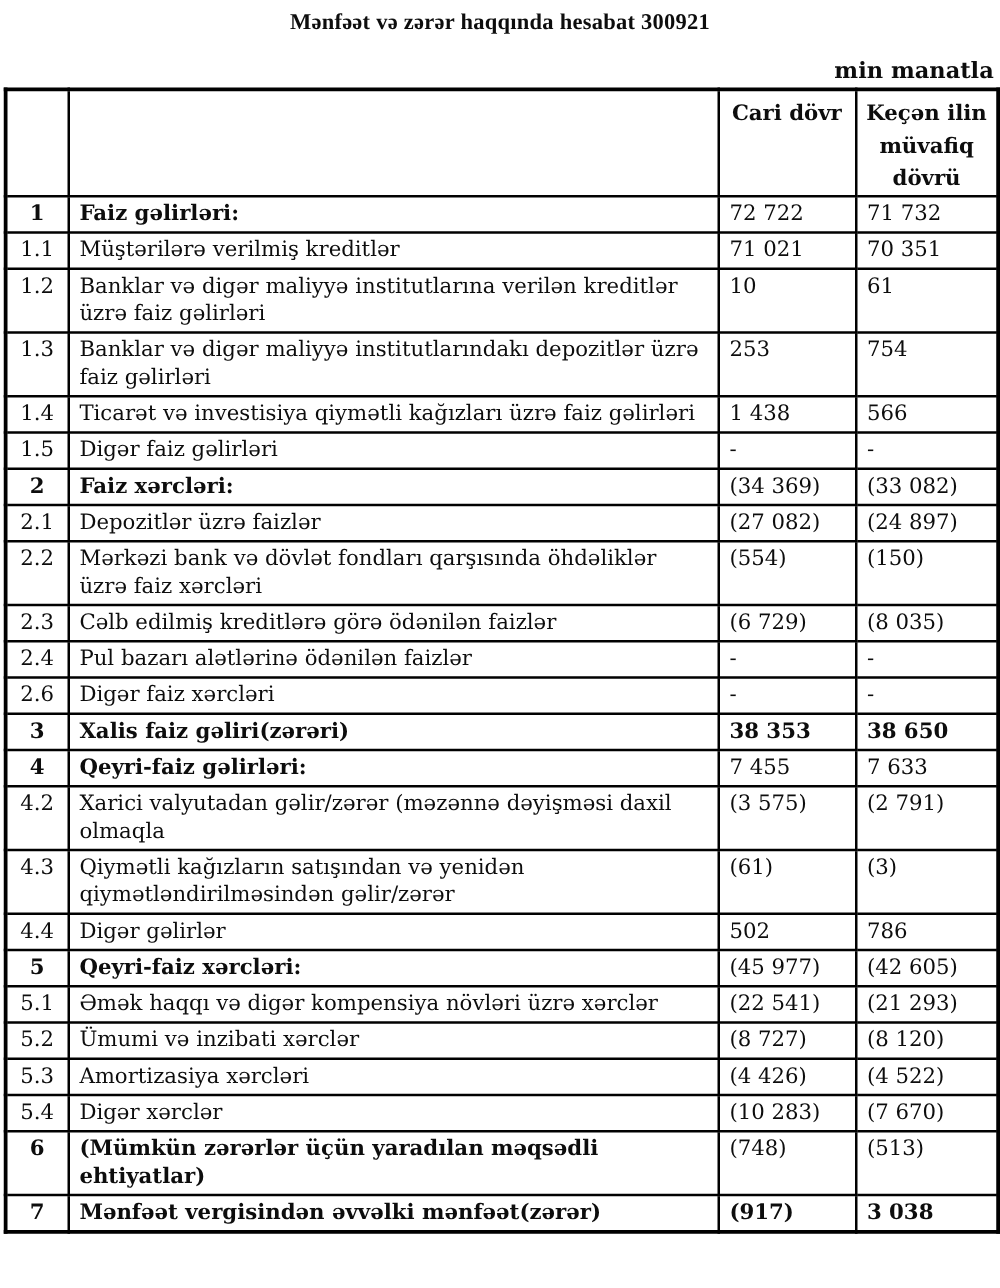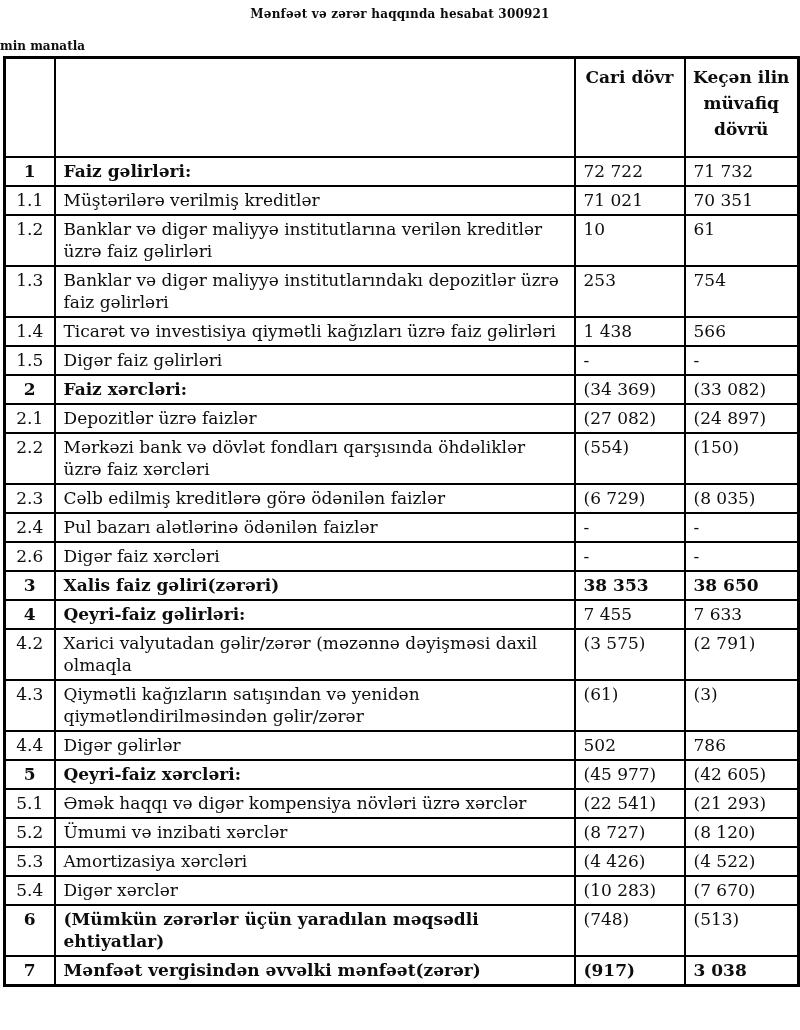--- a/index.html
+++ b/index.html
@@ -8,28 +8,30 @@
     width: 800px;
     height: 1030px;
     background: #ffffff;
     color: #0d0d0d;
     font-family: "DejaVu Serif", "Liberation Serif", serif;
     overflow: hidden;
     position: relative;
   }
   .title {
     text-align: center;
-    font-size: 12px;
+    font-size: 18px;
     font-weight: bold;
     padding-top: 7px;
     letter-spacing: 0.2px;
+    font-family: Liberation Serif, serif;
   }
   .unit-note {
+    text-align: right;
     font-weight: bold;
-    font-size: 12px;
+    font-size: 18px;
     margin: 18px 5px 3px 0;
   }
   table.pnl {
     width: 794px;
     margin-left: 3px;
     border-collapse: collapse;
     table-layout: fixed;
     border: 3px solid #000;
     font-size: 17px;
   }
@@ -39,21 +41,21 @@
   col.c-prev { width: 114px; }
   th, td {
     border: 2px solid #000;
     vertical-align: top;
     line-height: 22px;
   }
   thead th {
     height: 78px;
     font-weight: bold;
     text-align: center;
-    padding: 5px 4px 14px 4px;
+    padding: 5px 4px 0 4px;
     line-height: 26px;
     font-size: 17px;
   }
   td { padding: 2px 8px 3px 8px; }
   td.num { text-align: center; padding-left: 2px; padding-right: 2px; }
   tr.bold-label td.num,
   tr.bold-label td.desc { font-weight: bold; }
   tr.bold-values td.val { font-weight: bold; }
 </style>
 </head>

